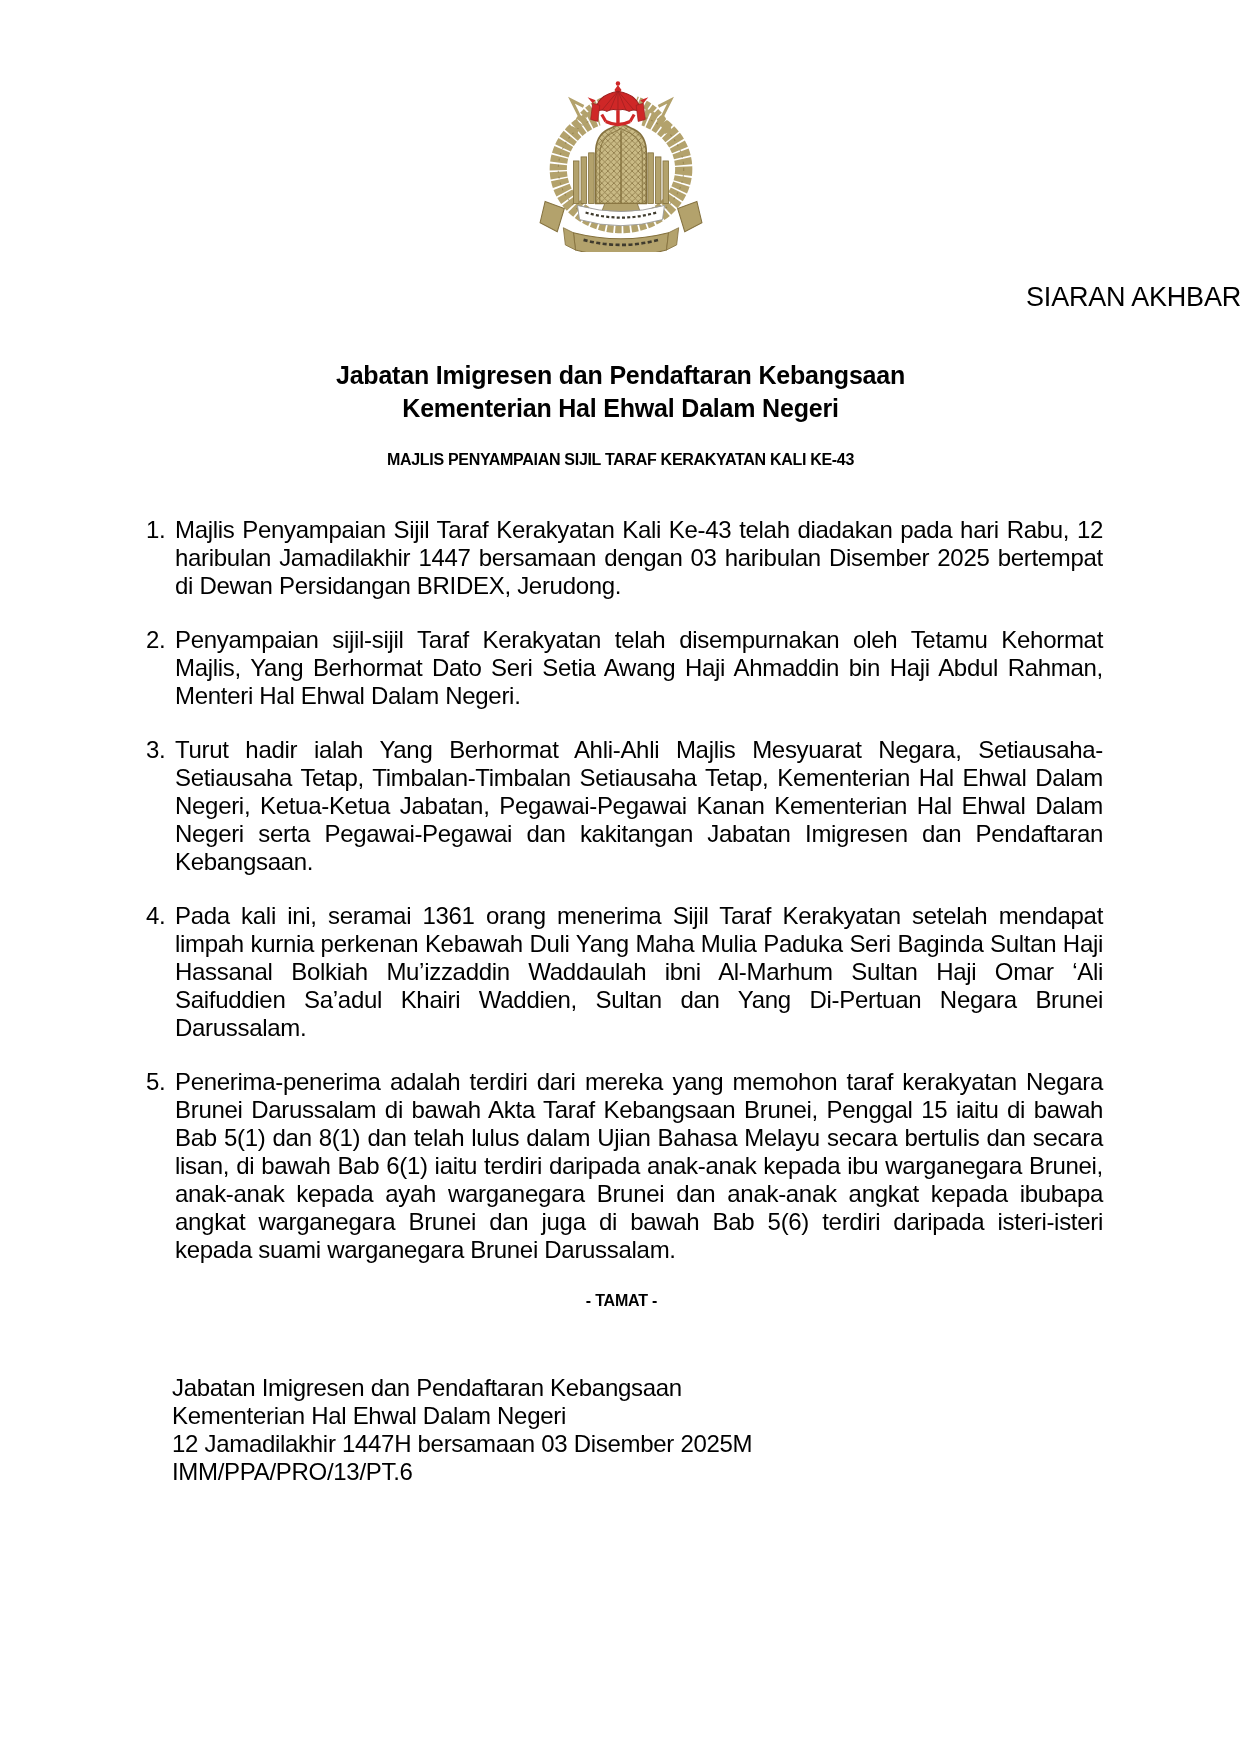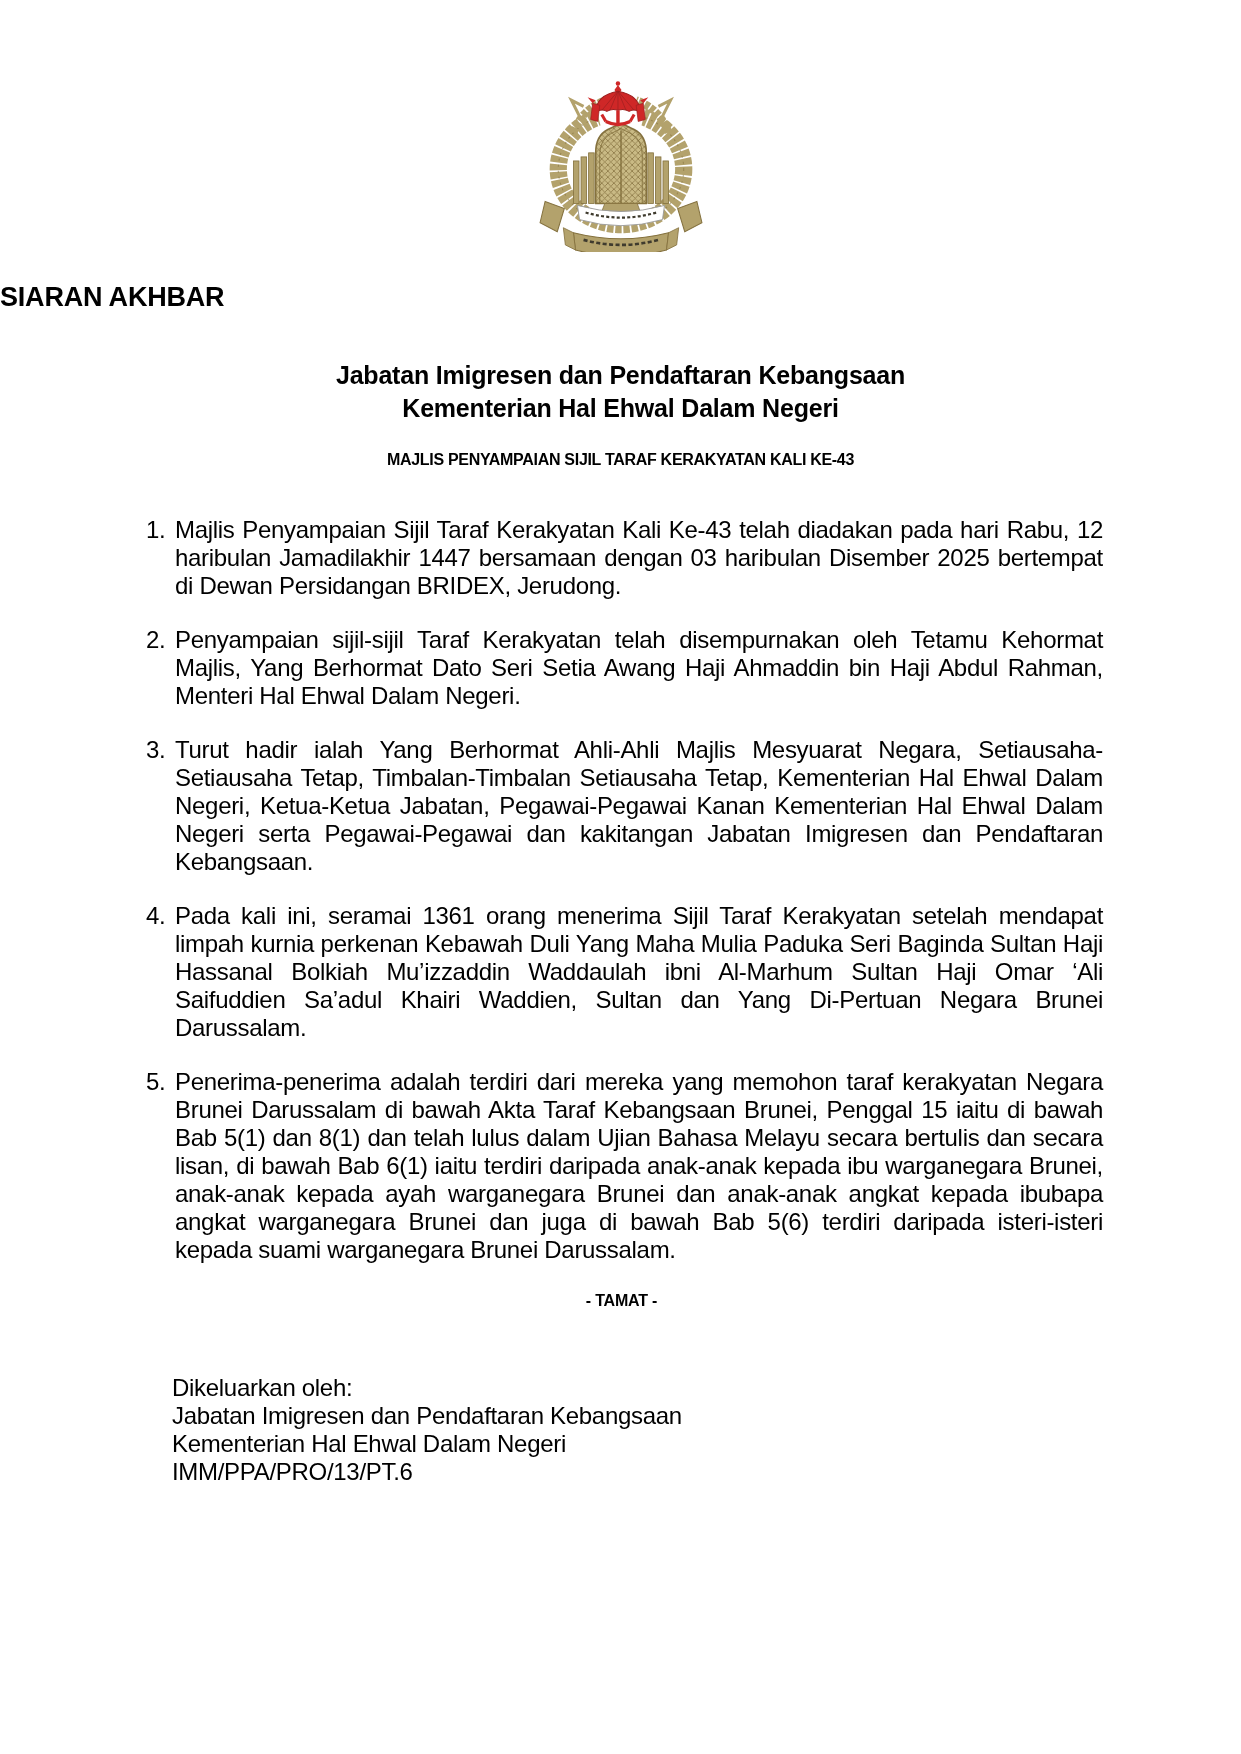--- a/index.html
+++ b/index.html
@@ -19,23 +19,23 @@
   }
   .crest-wrap {
     width: 174px;
     height: 172px;
     margin: 0 auto;
   }
   .crest-wrap svg { display: block; width: 100%; height: 100%; }
 
   .doc-title {
     margin-top: 30px;
-    text-align: left;
+    text-align: right;
     font-size: 27px;
-    font-weight: bold;
+    font-weight: normal;
     letter-spacing: -0.2px;
   }
   .org-block {
     margin-top: 46px;
     text-align: center;
     font-size: 25px;
     font-weight: bold;
     line-height: 33px;
     letter-spacing: -0.2px;
   }
@@ -191,20 +191,20 @@
       </div>
       <div class="para">
         <span class="para-num">5.</span>
         <span>Penerima-penerima adalah terdiri dari mereka yang memohon taraf kerakyatan Negara Brunei Darussalam di bawah Akta Taraf Kebangsaan Brunei, Penggal 15 iaitu di bawah Bab 5(1) dan 8(1) dan telah lulus dalam Ujian Bahasa Melayu secara bertulis dan secara lisan, di bawah Bab 6(1) iaitu terdiri daripada anak-anak kepada ibu warganegara Brunei, anak-anak kepada ayah warganegara Brunei dan anak-anak angkat kepada ibubapa angkat warganegara Brunei dan juga di bawah Bab 5(6) terdiri daripada isteri-isteri kepada suami warganegara Brunei Darussalam.</span>
       </div>
     </div>
 
     <div class="end-marker">- TAMAT -</div>
 
     <div class="issued-block">
-      <div>Dikeluarkan oleh:</div>
       <div>Jabatan Imigresen dan Pendaftaran Kebangsaan</div>
       <div>Kementerian Hal Ehwal Dalam Negeri</div>
+      <div>12 Jamadilakhir 1447H bersamaan 03 Disember 2025M</div>
       <div>IMM/PPA/PRO/13/PT.6</div>
     </div>
 
   </div>
 </div>
 
 </body></html>

